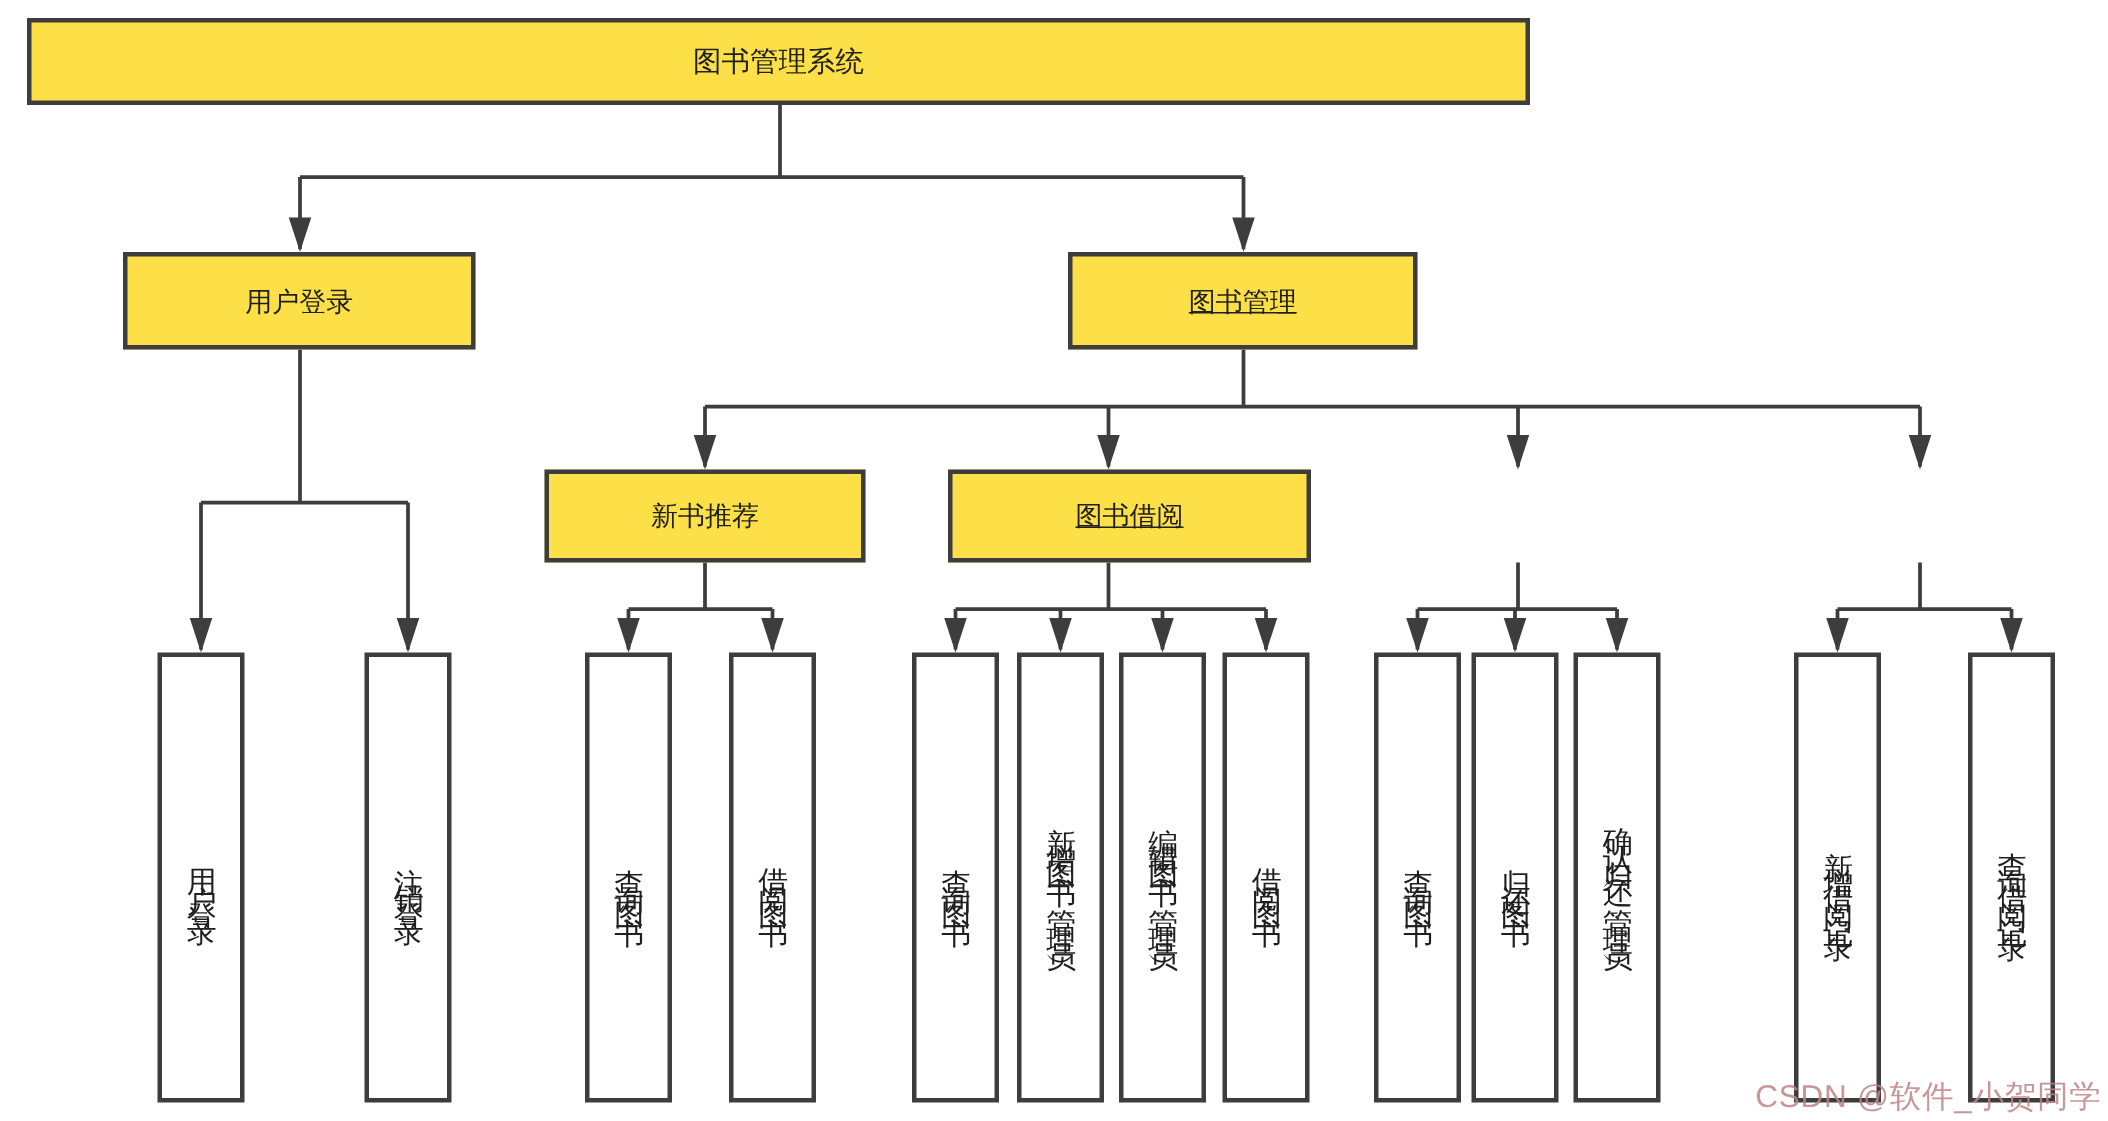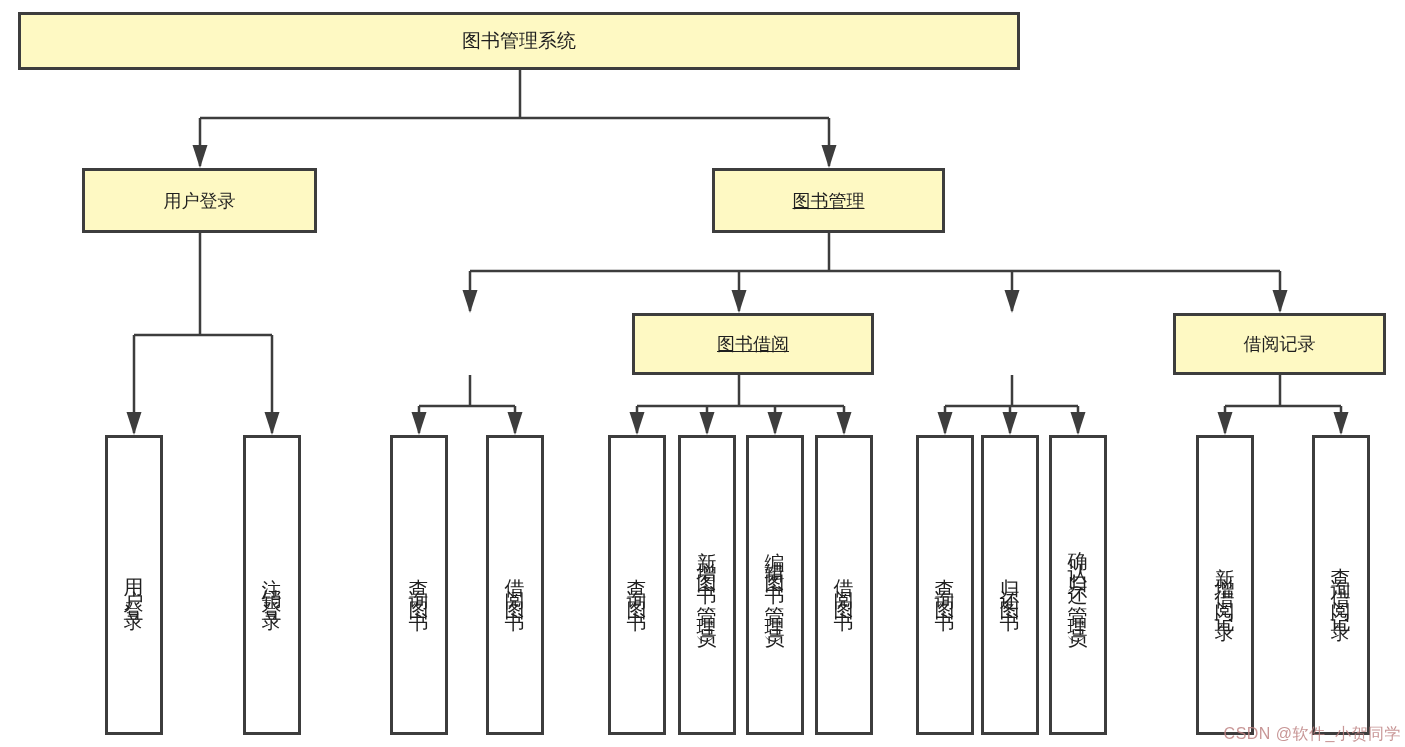--- a/index.html
+++ b/index.html
@@ -13,21 +13,21 @@
   }
   #connectors {
     position: absolute;
     left: 0; top: 0;
     width: 1405px; height: 747px;
     pointer-events: none;
   }
   .node {
     position: absolute;
     box-sizing: border-box;
-    background: #fef9c3;
+    background: #fde047;
     border: 3px solid #3d3d3d;
     display: flex;
     align-items: center;
     justify-content: center;
     color: #1f1f1f;
     font-size: 18px;
     white-space: nowrap;
   }
   .node.root { font-size: 19px; }
   .vnode {
@@ -44,21 +44,21 @@
     writing-mode: vertical-rl;
     text-orientation: mixed;
     font-size: 20px;
     letter-spacing: 11px;
     line-height: 1;
   }
   .watermark {
     position: absolute;
     right: 4px;
     bottom: 2px;
-    font-size: 16px;
+    font-size: 21px;
     color: rgba(190, 132, 132, 0.85);
     letter-spacing: 0.5px;
     white-space: nowrap;
   }
 </style>
 </head>
 <body>
 
 <div id="stage">
 
@@ -92,22 +92,22 @@
       <polygon points="1217.5,412 1232.5,412 1225,435"></polygon>
       <polygon points="1333.5,412 1348.5,412 1341,435"></polygon>
     </g>
   </svg>
 
   <div class="node root" style="left:18px; top:12px; width:1002px; height:58px;">图书管理系统</div>
 
   <div class="node" style="left:82px; top:168px; width:235px; height:65px;">用户登录</div>
   <div class="node" style="left:712px; top:168px; width:233px; height:65px;text-decoration:underline;">图书管理</div>
 
+  <div class="node" style="left:363px; top:313px; width:214px; height:62px;">新书推荐</div>
   <div class="node" style="left:632px; top:313px; width:242px; height:62px;text-decoration:underline;">图书借阅</div>
-  <div class="node" style="left:1173px; top:313px; width:213px; height:62px;">借阅记录</div>
 
   <div class="vnode" style="left:105px; top:435px; width:58px; height:300px;">
     <span>用户登录</span>
   </div>
   <div class="vnode" style="left:243px; top:435px; width:58px; height:300px;">
     <span>注销登录</span>
   </div>
 
   <div class="vnode" style="left:390px; top:435px; width:58px; height:300px;">
     <span>查询图书</span>

